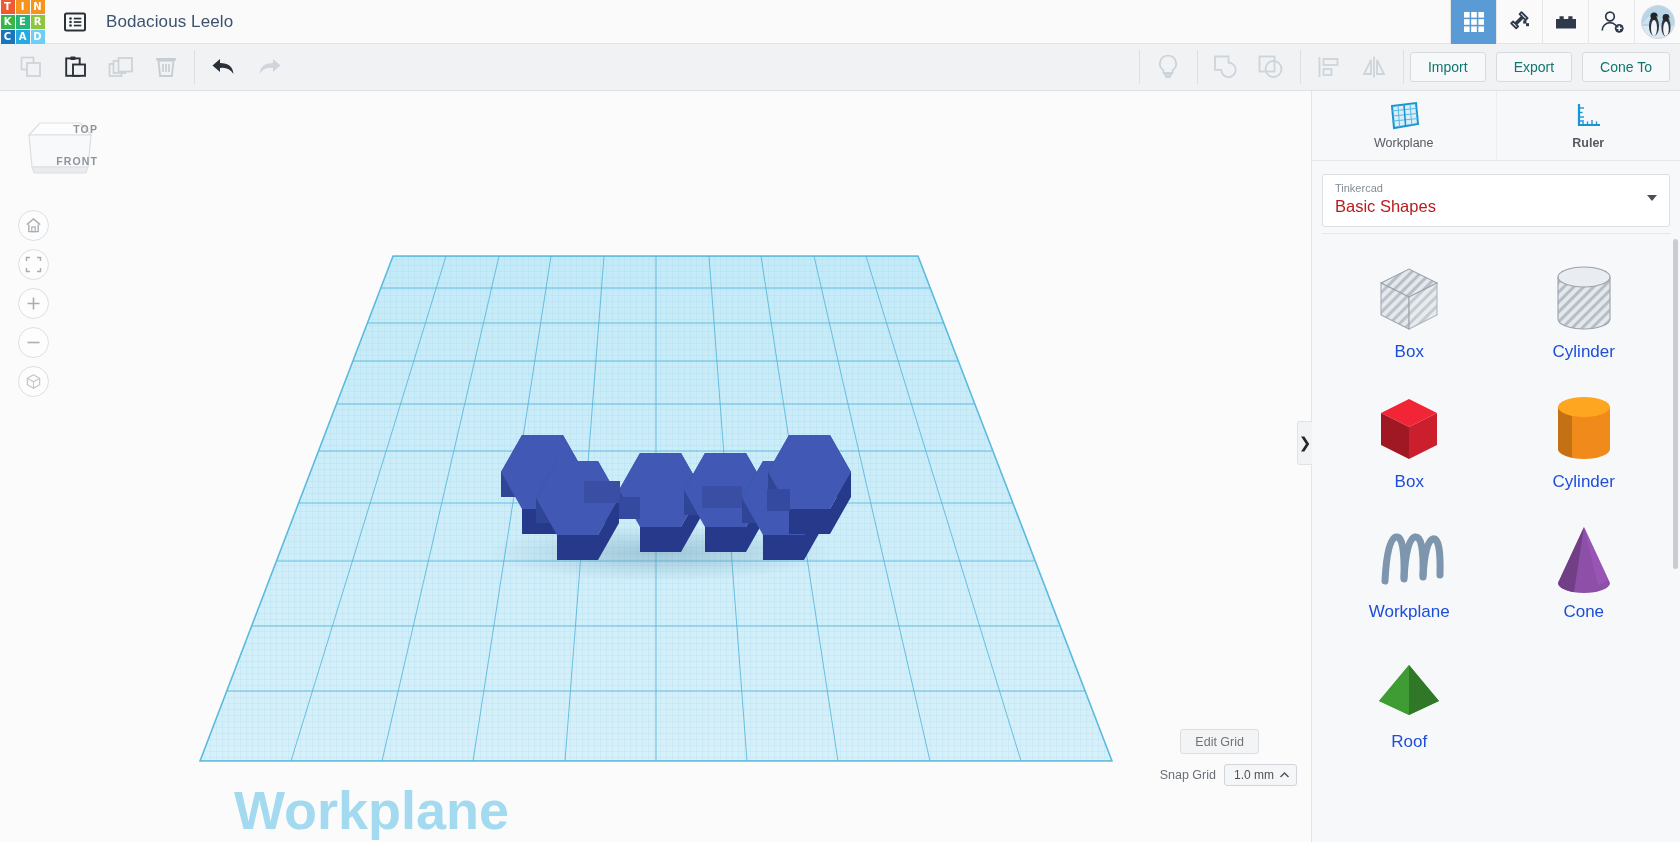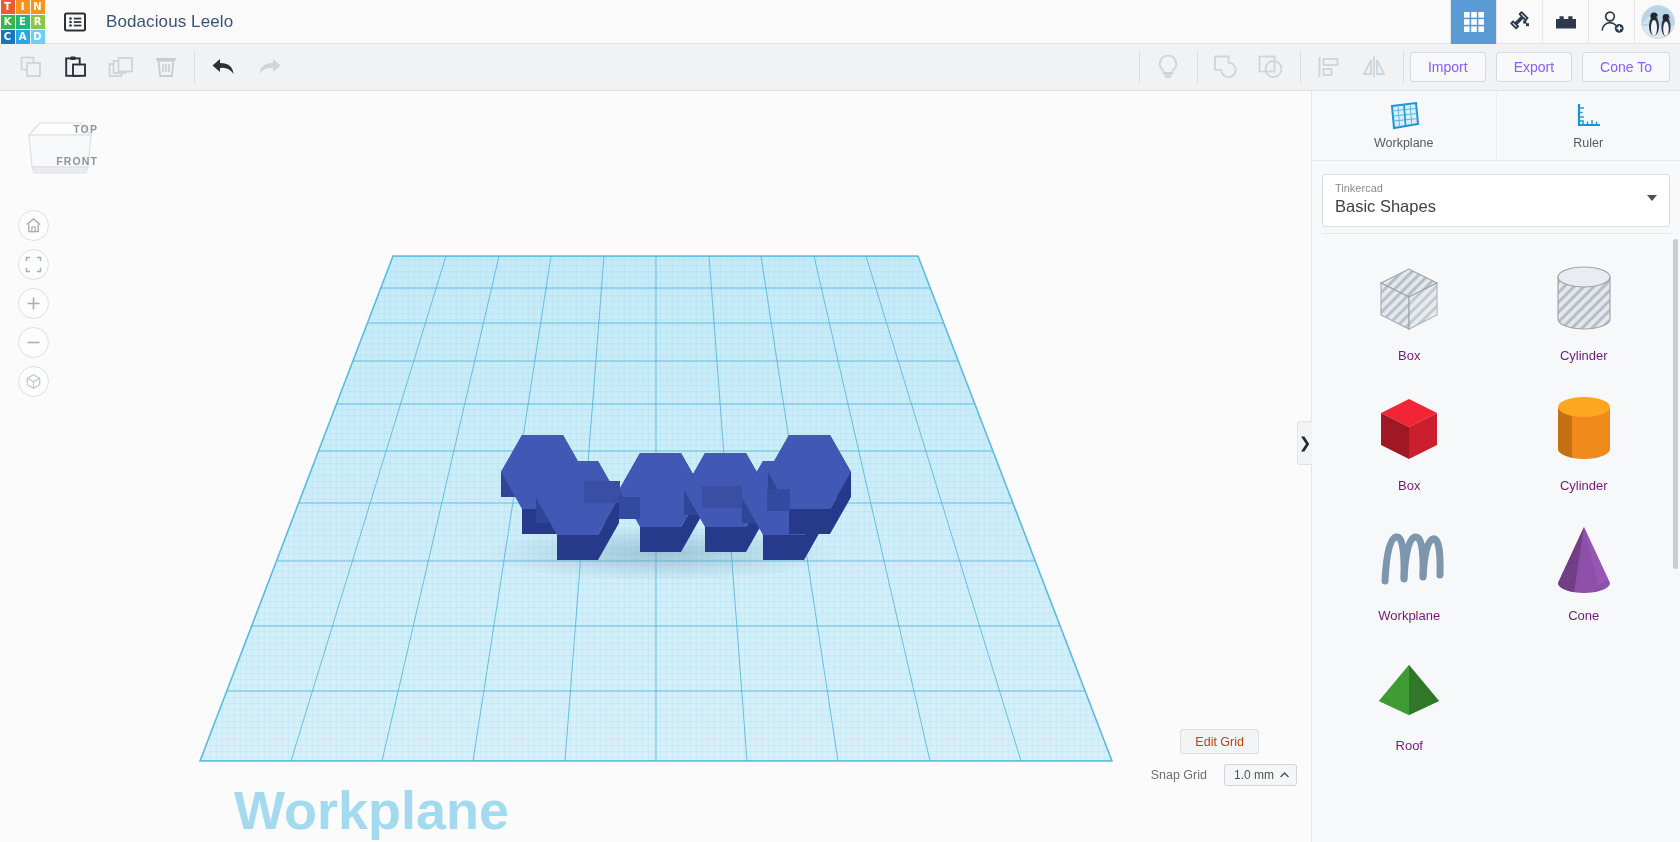--- a/index.html
+++ b/index.html
@@ -64,21 +64,21 @@
   .tool {
     width: 45px; height: 47px; display: flex; align-items: center;
     justify-content: center; cursor: pointer;
   }
   .tool.dis { cursor: default; }
   .divider { width: 1px; height: 34px; background: #dcdfe3; margin: 0 6px; }
   .spacer { flex: 1; }
   .txtbtn {
     height: 30px; padding: 0 17px; margin-right: 10px;
     border: 1px solid #d7dade; border-radius: 3px; background: #f7f8f9;
-    color: #8b5cf6; font-size: 14px; display: flex; align-items: center;
+    color: #0f766e; font-size: 14px; display: flex; align-items: center;
     cursor: pointer; font-family: "Liberation Sans", sans-serif;
   }
 
   
   .canvas {
     position: absolute; top: 91px; left: 0; width: 1311px; height: 751px;
     background: #fbfbfb; overflow: hidden;
   }
   .viewcube { position: absolute; left: 22px; top: 18px; width: 76px; height: 74px; }
   .vc-face {
@@ -87,71 +87,71 @@
   }
   .navbtn {
     position: absolute; left: 18px; width: 31px; height: 31px;
     border: 1px solid #dcdfe2; border-radius: 50%; background: #fdfdfd;
     display: flex; align-items: center; justify-content: center; cursor: pointer;
   }
 
   .editgrid {
     position: absolute; right: 52px; bottom: 88px;
     height: 25px; padding: 0 14px; border: 1px solid #dcdee1; border-radius: 3px;
-    background: #f3f4f6; color: #c2410c; font-size: 12.5px;
+    background: #f3f4f6; color: #737373; font-size: 12.5px;
     display: flex; align-items: center; cursor: pointer;
   }
   .snapgrid {
     position: absolute; right: 14px; bottom: 56px;
-    display: flex; align-items: center; gap: 17px;
+    display: flex; align-items: center; gap: 8px;
   }
   .snapgrid-label { color: #6b7077; font-size: 12.5px; }
   .snapgrid-sel {
     height: 22px; padding: 0 7px 0 9px; border: 1px solid #d2d5d9; border-radius: 3px;
     background: #f5f6f7; color: #4e535a; font-size: 12px;
     display: flex; align-items: center; gap: 6px; cursor: pointer;
   }
 
   
   .rpanel {
     position: absolute; top: 91px; left: 1311px; width: 369px; height: 751px;
     background: #f7f8f9; border-left: 1px solid #e3e5e8;
   }
   .rp-tabs { display: flex; height: 70px; border-bottom: 1px solid #e5e7ea; }
   .rp-tab {
     flex: 1; display: flex; flex-direction: column; align-items: center;
     justify-content: center; gap: 5px; cursor: pointer; color: #555b63;
     font-size: 12.5px;
   }
-  .rp-tab + .rp-tab { border-left: 1px solid #eceef0; }
+  .rp-tab + .rp-tab { border-left: 1px solid #eceef0; font-weight: bold; }
   .dropdown-box {
     margin: 13px 10px 0 10px; height: 53px; border: 1px solid #dcdfe3;
     border-radius: 3px; background: #ffffff; position: relative;
     padding: 6px 12px; cursor: pointer;
   }
   .dd-sub { font-size: 11px; color: #868c94; line-height: 14px; }
-  .dd-main { font-size: 16.5px; color: #404040; line-height: 22px; }
+  .dd-main { font-size: 16.5px; color: #b91c1c; line-height: 22px; }
   .dd-caret {
     position: absolute; right: 12px; top: 20px;
     border-left: 5px solid transparent; border-right: 5px solid transparent;
     border-top: 6px solid #4a5058;
   }
   .shapes-scroll {
     position: absolute; top: 142px; left: 10px; width: 349px; height: 609px;
     overflow: hidden; border-top: 1px solid #e6e8eb; background: #f7f8f9;
   }
   .shapes-grid {
     display: grid; grid-template-columns: 1fr 1fr; padding-top: 10px;
   }
   .shape-cell {
     height: 130px; display: flex; flex-direction: column; align-items: center;
     justify-content: flex-start; padding-top: 14px; cursor: pointer;
   }
   .shape-art { height: 82px; display: flex; align-items: center; justify-content: center; }
-  .shape-label { font-size: 13px; color: #701a75; margin-top: 8px; }
+  .shape-label { font-size: 17px; color: #1d4ed8; margin-top: 2px; }
   .scrollbar {
     position: absolute; right: 2px; top: 148px; width: 5px; height: 330px;
     background: #c9ccd1; border-radius: 3px;
   }
   .collapse-tab {
     position: absolute; left: -15px; top: 330px; width: 15px; height: 44px;
     background: #f2f3f5; border: 1px solid #e0e2e5; border-right: none;
     border-radius: 3px 0 0 3px; display: flex; align-items: center;
     justify-content: center; cursor: pointer; color: #23282e; font-size: 15px;
     z-index: 5;

